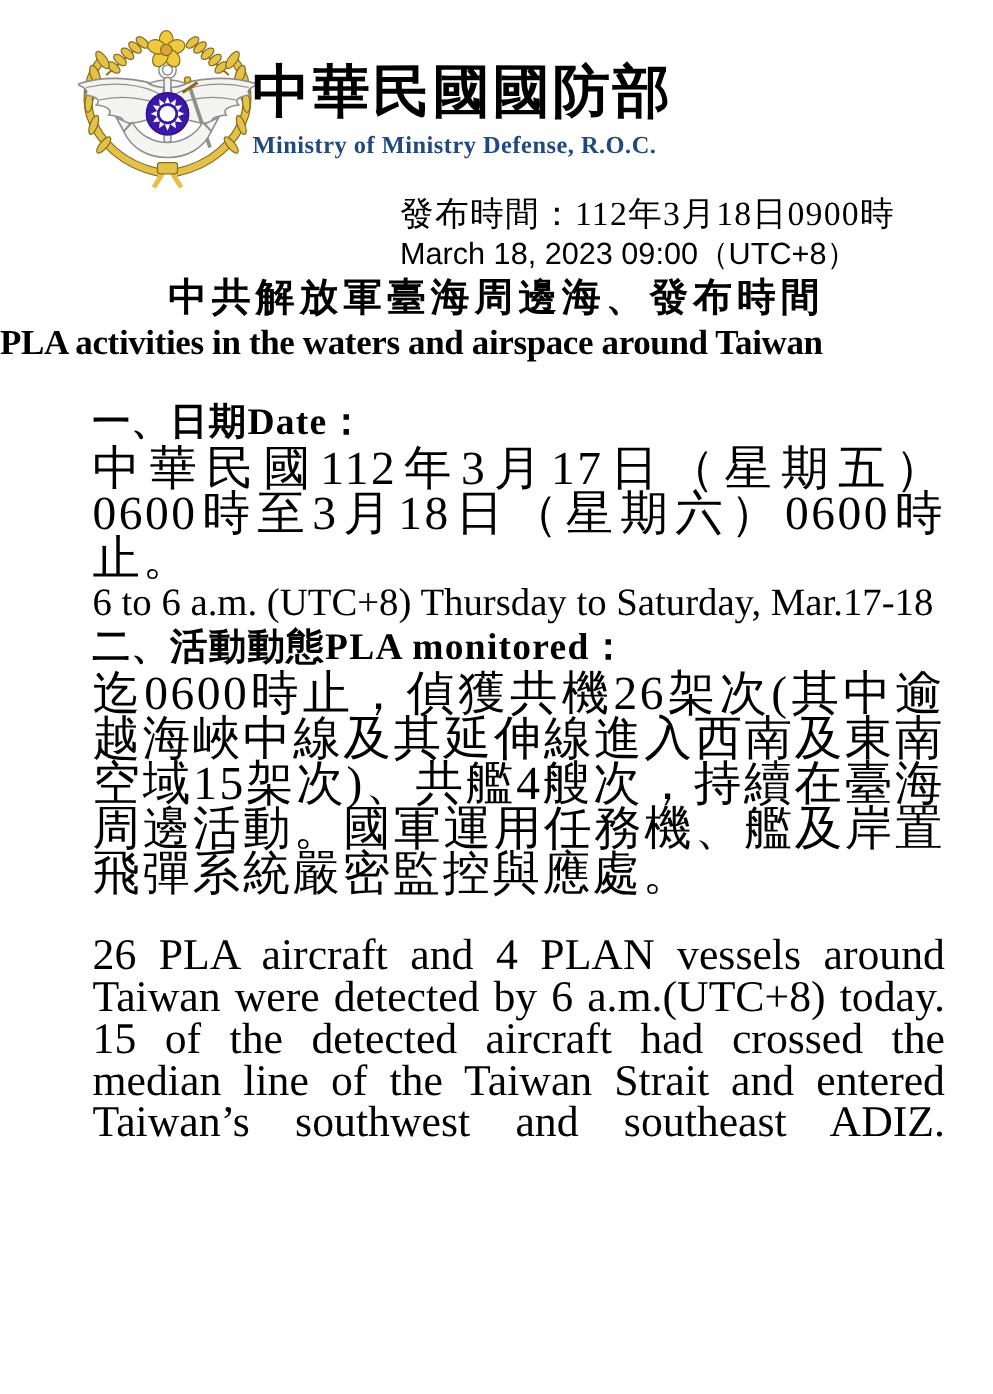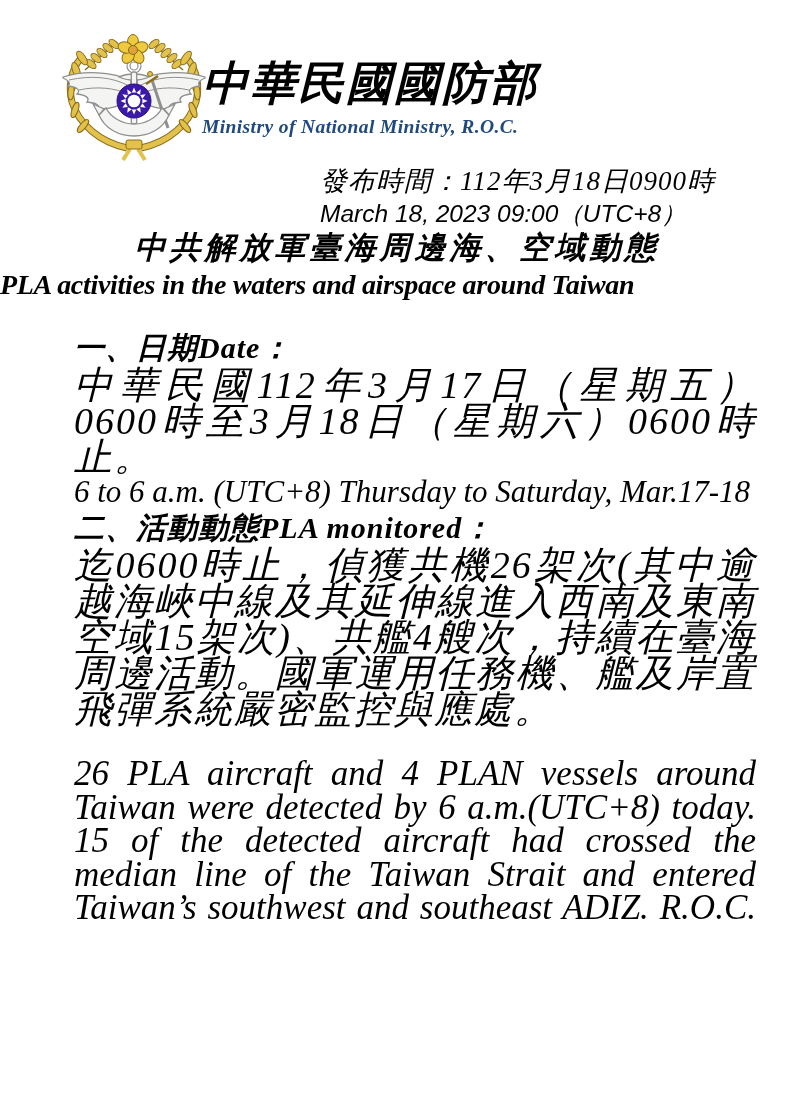--- a/index.html
+++ b/index.html
@@ -4,24 +4,23 @@
 <style>
   :root{
     --paper:#ffffff; --ink:#000000; --navy:#20497e;
     --wheat:#e3c24c; --wheat_dk:#8a6d1c;
     --wing:#f4f4f2; --wing_dk:#8f8f8f;
     --disc:#3a18a8; --sun:#ffffff;
     --blossom:#eecb3e; --blossom_center:#e0a23a;
   }
   html,body{margin:0;padding:0;background:#fff;}
   .page{
-    position:relative; width:794px; height:910px; margin:10px auto;
+    position:relative; width:794px; height:910px; margin:0 auto;
     background:var(--paper); color:var(--ink); overflow:hidden;
     font-family:"Liberation Serif", serif;
-    font-style:italic;
   }
   
   .header{position:relative; height:155px;}
   .emblem{position:absolute; left:55px; top:10px; width:165px; height:145px;}
   .org{position:absolute; left:202px; top:50px;}
   .org-zh{font-size:46px; font-weight:bold; line-height:1.05; letter-spacing:2px; white-space:nowrap;}
   .org-en{font-size:19.5px; font-weight:bold; color:var(--navy); margin-top:8px; letter-spacing:.4px; white-space:nowrap;}
   
   .release{margin-left:320px;}
   .release-zh{font-size:27px; line-height:33px; letter-spacing:1px; white-space:nowrap;}
@@ -142,30 +141,30 @@
         <ellipse class="f-blossom" cx="78" cy="22" rx="5.5" ry="7.5"></ellipse>
         <ellipse class="f-blossom" cx="78" cy="22" rx="5.5" ry="7.5" transform="rotate(72 78 30)"></ellipse>
         <ellipse class="f-blossom" cx="78" cy="22" rx="5.5" ry="7.5" transform="rotate(144 78 30)"></ellipse>
         <ellipse class="f-blossom" cx="78" cy="22" rx="5.5" ry="7.5" transform="rotate(216 78 30)"></ellipse>
         <ellipse class="f-blossom" cx="78" cy="22" rx="5.5" ry="7.5" transform="rotate(288 78 30)"></ellipse>
         <circle class="f-bcenter" cx="78" cy="30" r="4.5"></circle>
       </g>
     </svg>
     <div class="org">
       <div class="org-zh">中華民國國防部</div>
-      <div class="org-en">Ministry of National Ministry, R.O.C.</div>
+      <div class="org-en">Ministry of Ministry Defense, R.O.C.</div>
     </div>
   </header>
 
   <div class="release">
     <div class="release-zh">發布時間：112年3月18日0900時</div>
     <div class="release-en">March 18, 2023 09:00（UTC+8）</div>
   </div>
 
-  <h1 class="title-zh">中共解放軍臺海周邊海、空域動態</h1>
+  <h1 class="title-zh">中共解放軍臺海周邊海、發布時間</h1>
   <h2 class="title-en">PLA activities in the waters and airspace around Taiwan</h2>
 
   <main class="bodytext">
     <section>
       <h3 class="sec-heading">一、日期Date：</h3>
       <p class="zh">中華民國112年3月17日（星期五）0600時至3月18日（星期六）0600時止。</p>
       <p class="en-inline">6 to 6 a.m. (UTC+8) Thursday to Saturday, Mar.17-18</p>
     </section>
     <section>
       <h3 class="sec-heading">二、活動動態PLA monitored：</h3>

